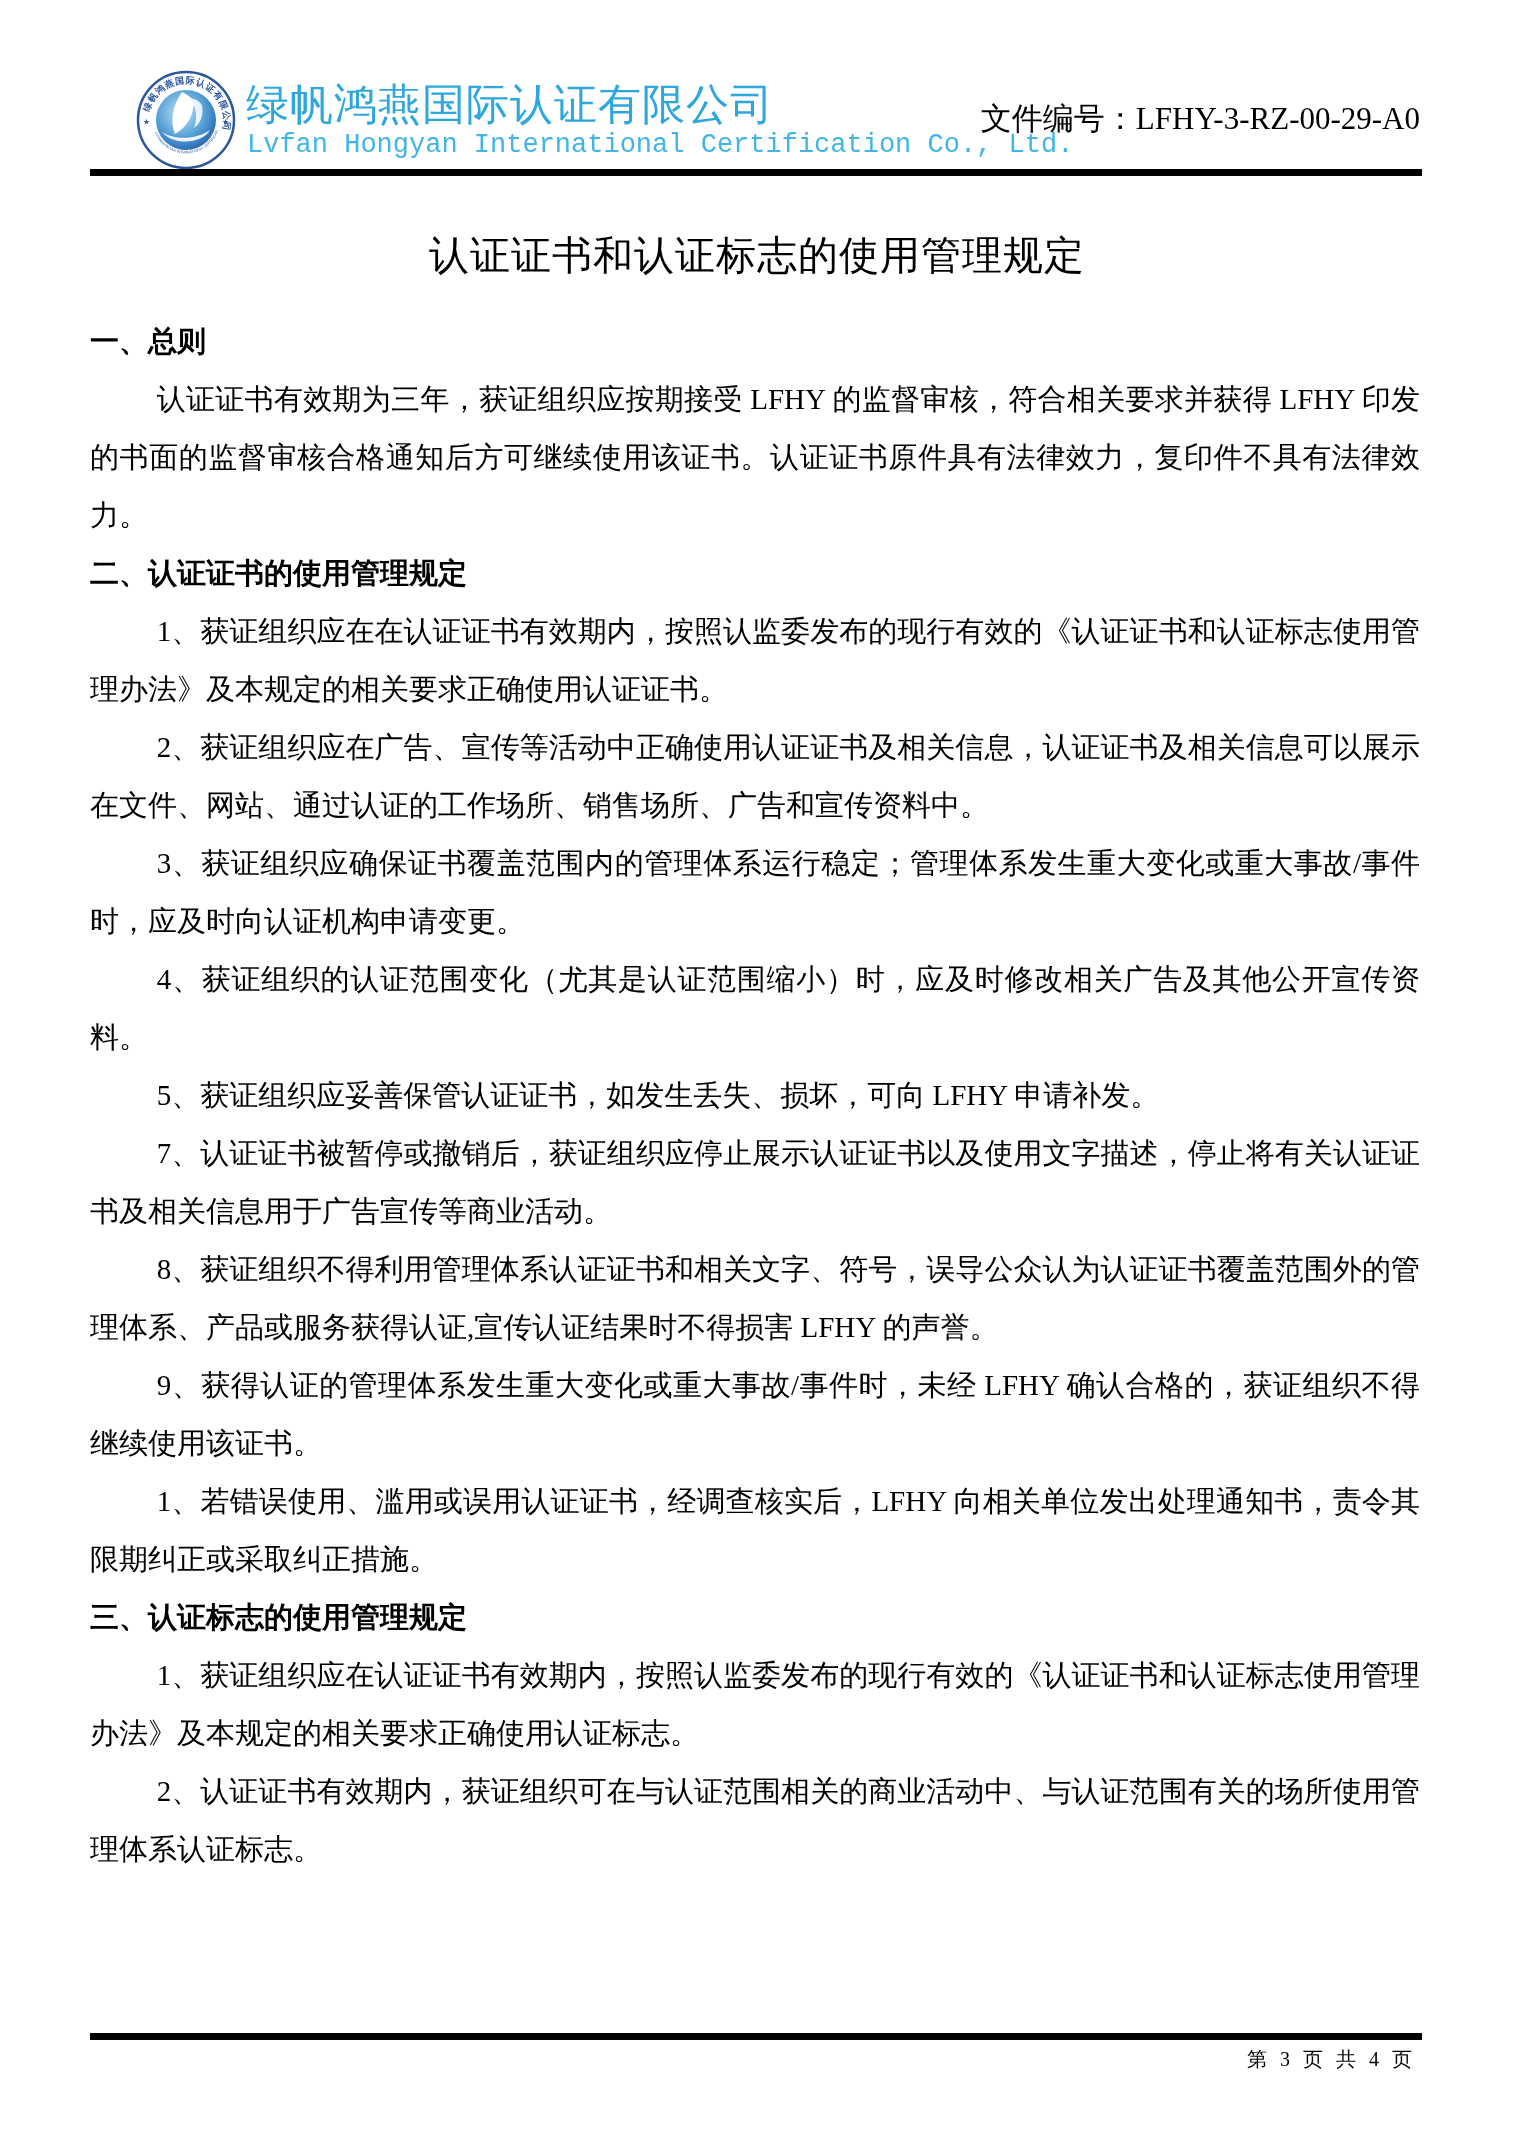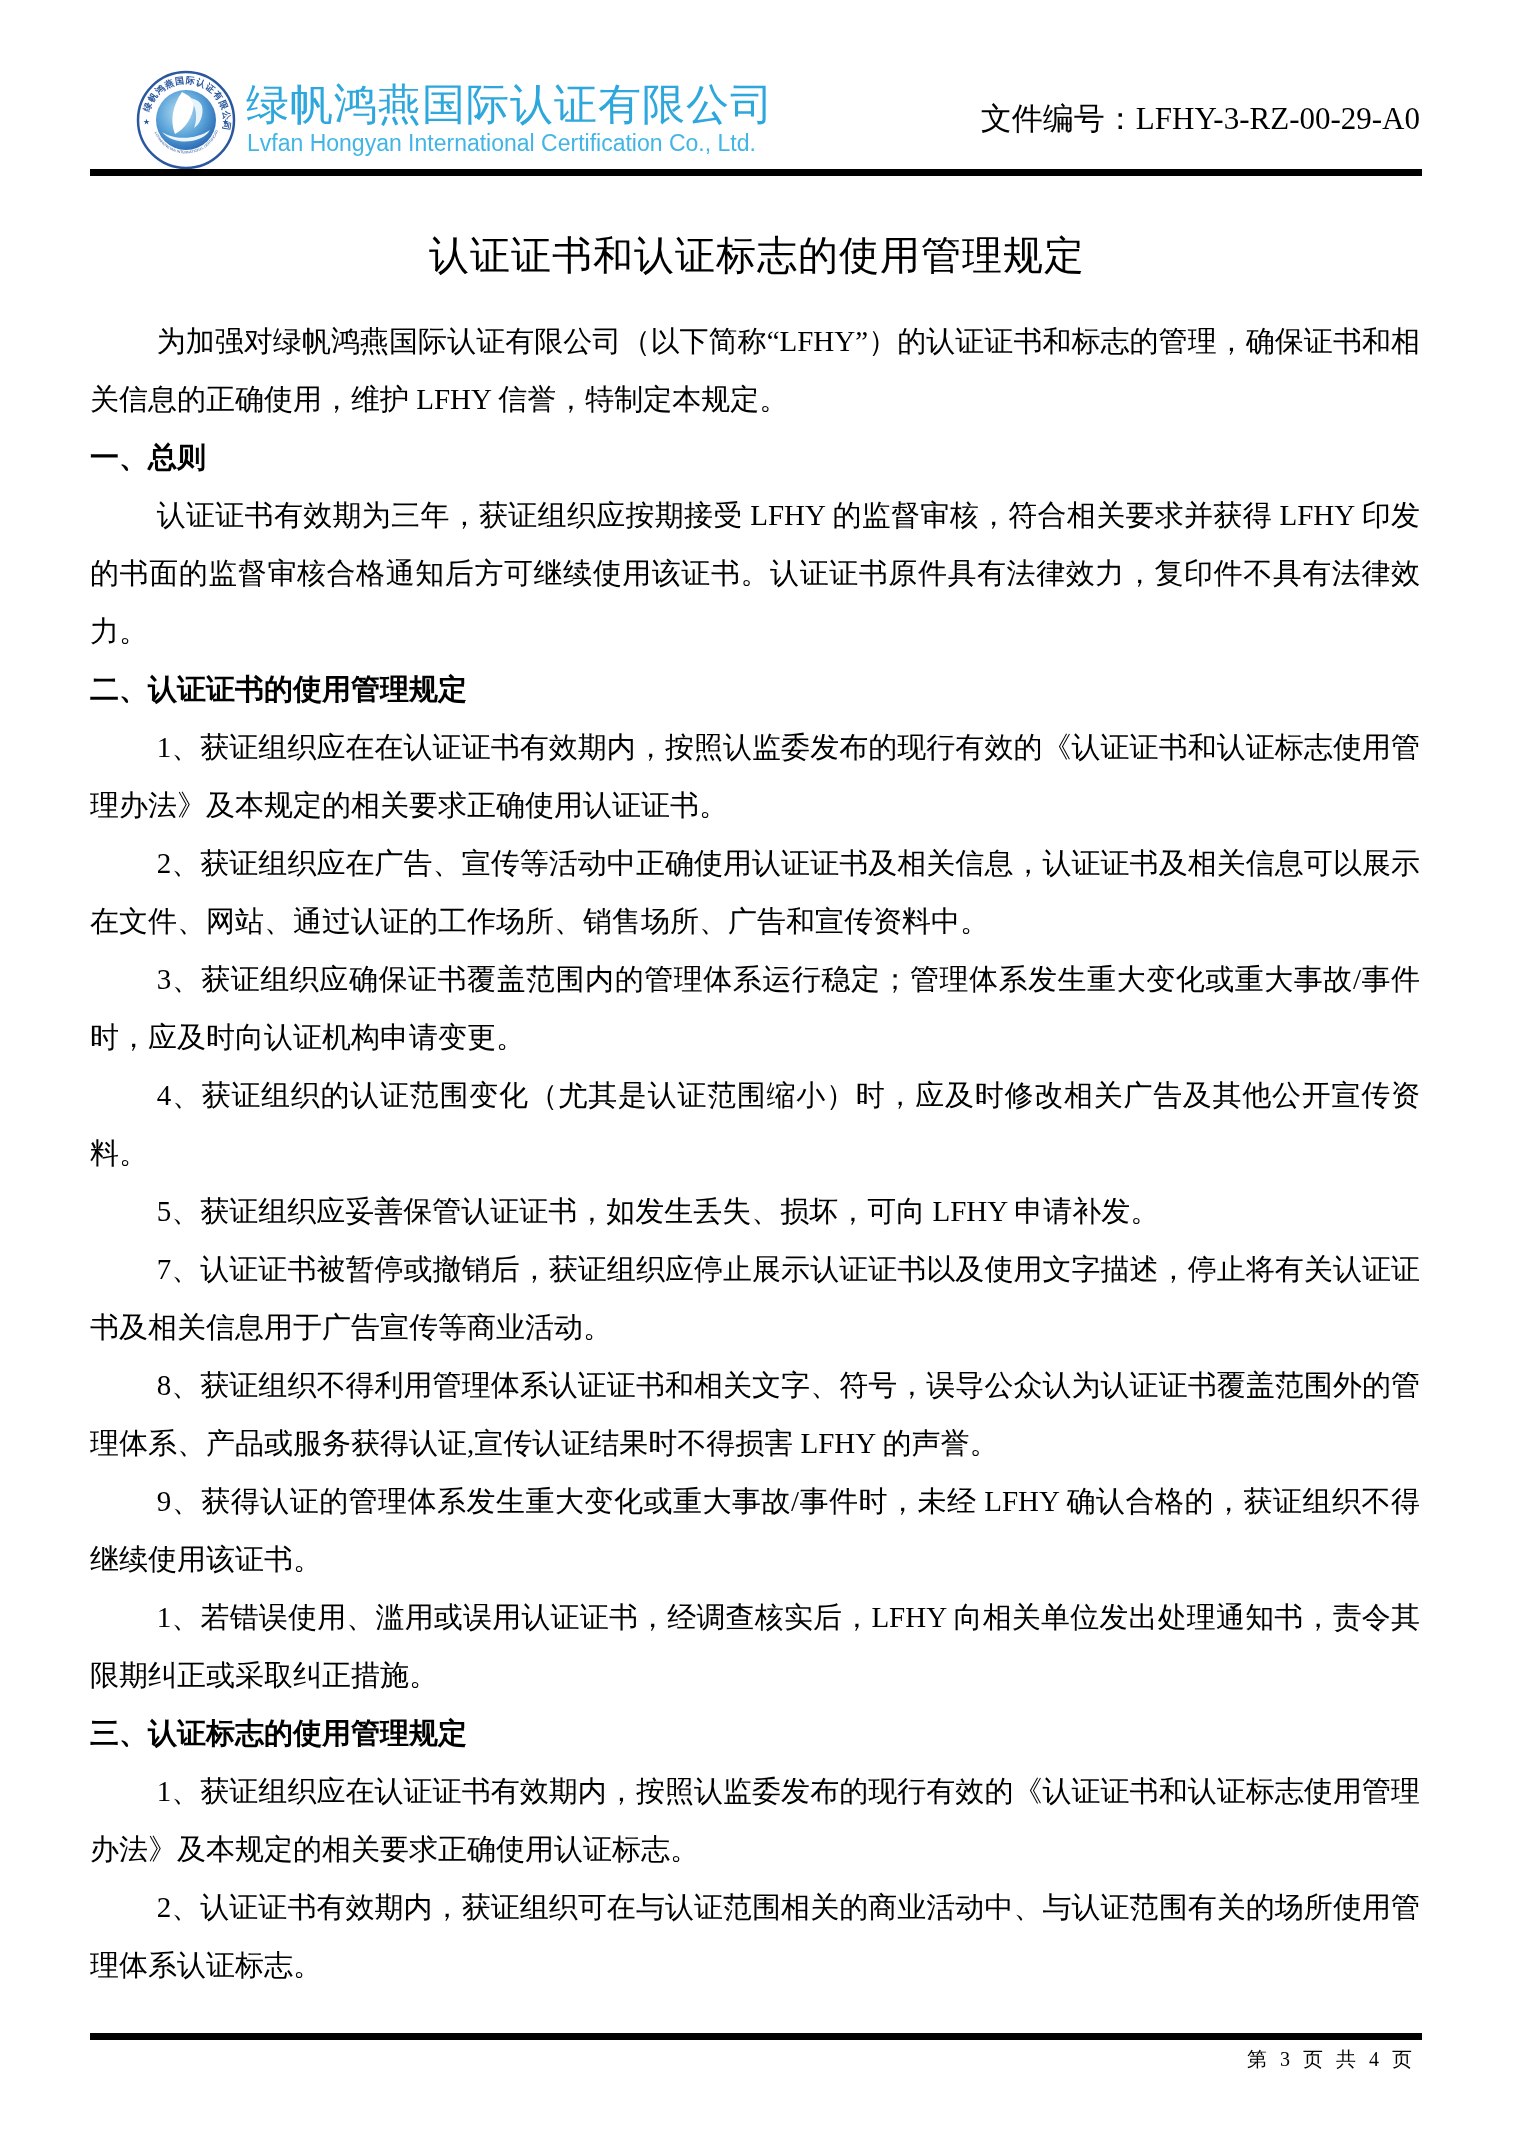--- a/index.html
+++ b/index.html
@@ -29,22 +29,22 @@
     font-family: "Liberation Sans", "DejaVu Sans", sans-serif;
     font-size: 43px;
     letter-spacing: 1px;
     color: #2ea7dd;
     white-space: nowrap;
   }
   .company-en {
     position: absolute;
     left: 247px;
     top: 130px;
-    font-family: Liberation Sans, sans-serif;
-    font-size: 23px;
+    font-family: Liberation Mono, monospace;
+    font-size: 27px;
     color: #41b5e5;
     white-space: nowrap;
   }
   .doc-number {
     position: absolute;
     right: 94px;
     top: 98px;
     font-size: 31px;
     white-space: nowrap;
   }
@@ -135,21 +135,20 @@
 
     <div class="company-zh">绿帆鸿燕国际认证有限公司</div>
     <div class="company-en">Lvfan Hongyan International Certification Co., Ltd.</div>
     <div class="doc-number">文件编号：LFHY-3-RZ-00-29-A0</div>
     <div class="header-rule"></div>
   </div>
 
   <div class="doc-title">认证证书和认证标志的使用管理规定</div>
 
   <div class="document-body">
-      <p class="para">为加强对绿帆鸿燕国际认证有限公司（以下简称“LFHY”）的认证证书和标志的管理，确保证书和相关信息的正确使用，维护 LFHY 信誉，特制定本规定。</p>
       <p class="heading">一、总则</p>
       <p class="para">认证证书有效期为三年，获证组织应按期接受 LFHY 的监督审核，符合相关要求并获得 LFHY 印发的书面的监督审核合格通知后方可继续使用该证书。认证证书原件具有法律效力，复印件不具有法律效力。</p>
       <p class="heading">二、认证证书的使用管理规定</p>
       <p class="para">1、获证组织应在在认证证书有效期内，按照认监委发布的现行有效的《认证证书和认证标志使用管理办法》及本规定的相关要求正确使用认证证书。</p>
       <p class="para">2、获证组织应在广告、宣传等活动中正确使用认证证书及相关信息，认证证书及相关信息可以展示在文件、网站、通过认证的工作场所、销售场所、广告和宣传资料中。</p>
       <p class="para">3、获证组织应确保证书覆盖范围内的管理体系运行稳定；管理体系发生重大变化或重大事故/事件时，应及时向认证机构申请变更。</p>
       <p class="para">4、获证组织的认证范围变化（尤其是认证范围缩小）时，应及时修改相关广告及其他公开宣传资料。</p>
       <p class="para">5、获证组织应妥善保管认证证书，如发生丢失、损坏，可向 LFHY 申请补发。</p>
       <p class="para">7、认证证书被暂停或撤销后，获证组织应停止展示认证证书以及使用文字描述，停止将有关认证证书及相关信息用于广告宣传等商业活动。</p>
       <p class="para">8、获证组织不得利用管理体系认证证书和相关文字、符号，误导公众认为认证证书覆盖范围外的管理体系、产品或服务获得认证,宣传认证结果时不得损害 LFHY 的声誉。</p>

